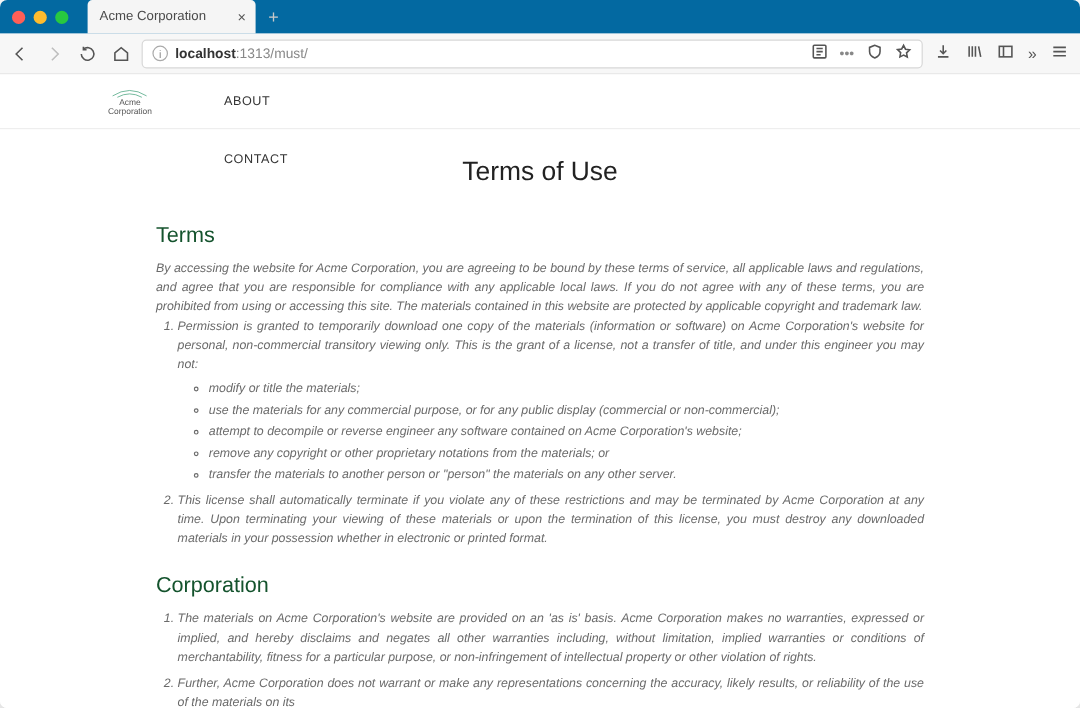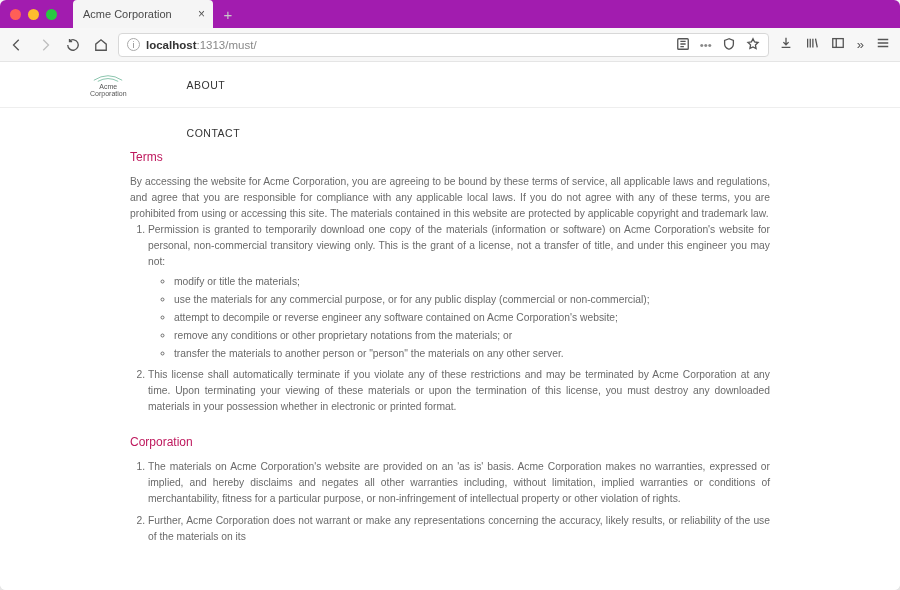--- a/index.html
+++ b/index.html
@@ -6,21 +6,21 @@
     body{ font-family:-apple-system,BlinkMacSystemFont,"Segoe UI",Arial,sans-serif; background:#fefefe; }
 
     .window{
       width:900px; height:590px; margin:0 auto;
       background:#fff; border-radius:6px;
       box-shadow:0 12px 40px rgba(0,0,0,.25);
       display:flex; flex-direction:column; overflow:hidden;
     }
 
     
-    .titlebar{ height:28px; background:#a21caf; display:flex; align-items:center; }
+    .titlebar{ height:28px; background:#0369a1; display:flex; align-items:center; }
     .traffic{ display:flex; gap:7px; margin-left:10px; }
     .dot{ width:11px; height:11px; border-radius:50%; }
     .dot.red{background:#ff5f57} .dot.yellow{background:#febc2e} .dot.green{background:#28c840}
     .tab{
       margin-left:16px; height:100%; background:#f5f5f5;
       display:flex; align-items:center; padding:0 24px 0 10px;
       position:relative; font-size:11px; color:#4a4a4a;
       border-top-left-radius:4px; border-top-right-radius:4px;
       min-width:140px;
     }
@@ -63,22 +63,22 @@
     .logo svg{ width:34px; height:10px; }
     .logo span{ font-size:7px; color:#555; text-align:center; }
     .menu{ margin-left:60px; display:flex; gap:36px; font-size:10.5px; letter-spacing:.5px; color:#333;flex-direction:column;}
     .menu span{ cursor:pointer }
 
     .content{
       max-width:640px; margin:0 auto; padding:22px 0 40px 0;
       color:#3a3a3a;
     }
     h1{ font-size:22px; font-weight:500; text-align:center; margin-bottom:30px; color:#222 }
-    h2{ font-size:12px; font-weight:500; margin:20px 0 10px 0; color:#be185d }
-    p, li{ font-size:10.3px; line-height:1.55; color:#6a6a6a; text-align:justify; }
+    h2{ font-size:18px; font-weight:500; margin:20px 0 10px 0; color:#14532d }
+    p, li{ font-size:10.3px; line-height:1.55; color:#6a6a6a; text-align:justify;font-style:italic; }
     ol{ padding-left:18px; }
     ol>li{ margin-bottom:6px }
     ul{ list-style:circle; padding-left:26px; margin:4px 0 }
     ul li{ margin-bottom:2px }
   </style>
 </head>
 <body>
 
 <div class="window">
 
@@ -170,32 +170,33 @@
           <span>Corporation</span>
         </div>
         <div class="menu">
           <span>HOME</span>
           <span>ABOUT</span>
           <span>CONTACT</span>
         </div>
       </div>
 
       <div class="content">
+        <h1>Terms of Use</h1>
 
         <h2>Terms</h2>
         <p>By accessing the website for Acme Corporation, you are agreeing to be bound by these terms of service, all applicable laws and regulations, and agree that you are responsible for compliance with any applicable local laws. If you do not agree with any of these terms, you are prohibited from using or accessing this site. The materials contained in this website are protected by applicable copyright and trademark law.</p>
 
         <ol>
           <li>
             <span>Permission is granted to temporarily download one copy of the materials (information or software) on Acme Corporation's website for personal, non-commercial transitory viewing only. This is the grant of a license, not a transfer of title, and under this engineer you may not:</span>
             <ul>
               <li>modify or title the materials;</li>
               <li>use the materials for any commercial purpose, or for any public display (commercial or non-commercial);</li>
               <li>attempt to decompile or reverse engineer any software contained on Acme Corporation's website;</li>
-              <li>remove any conditions or other proprietary notations from the materials; or</li>
+              <li>remove any copyright or other proprietary notations from the materials; or</li>
               <li>transfer the materials to another person or "person" the materials on any other server.</li>
             </ul>
           </li>
           <li>This license shall automatically terminate if you violate any of these restrictions and may be terminated by Acme Corporation at any time. Upon terminating your viewing of these materials or upon the termination of this license, you must destroy any downloaded materials in your possession whether in electronic or printed format.</li>
         </ol>
 
         <h2>Corporation</h2>
         <ol>
           <li>The materials on Acme Corporation's website are provided on an 'as is' basis. Acme Corporation makes no warranties, expressed or implied, and hereby disclaims and negates all other warranties including, without limitation, implied warranties or conditions of merchantability, fitness for a particular purpose, or non-infringement of intellectual property or other violation of rights.</li>
           <li>Further, Acme Corporation does not warrant or make any representations concerning the accuracy, likely results, or reliability of the use of the materials on its</li>

